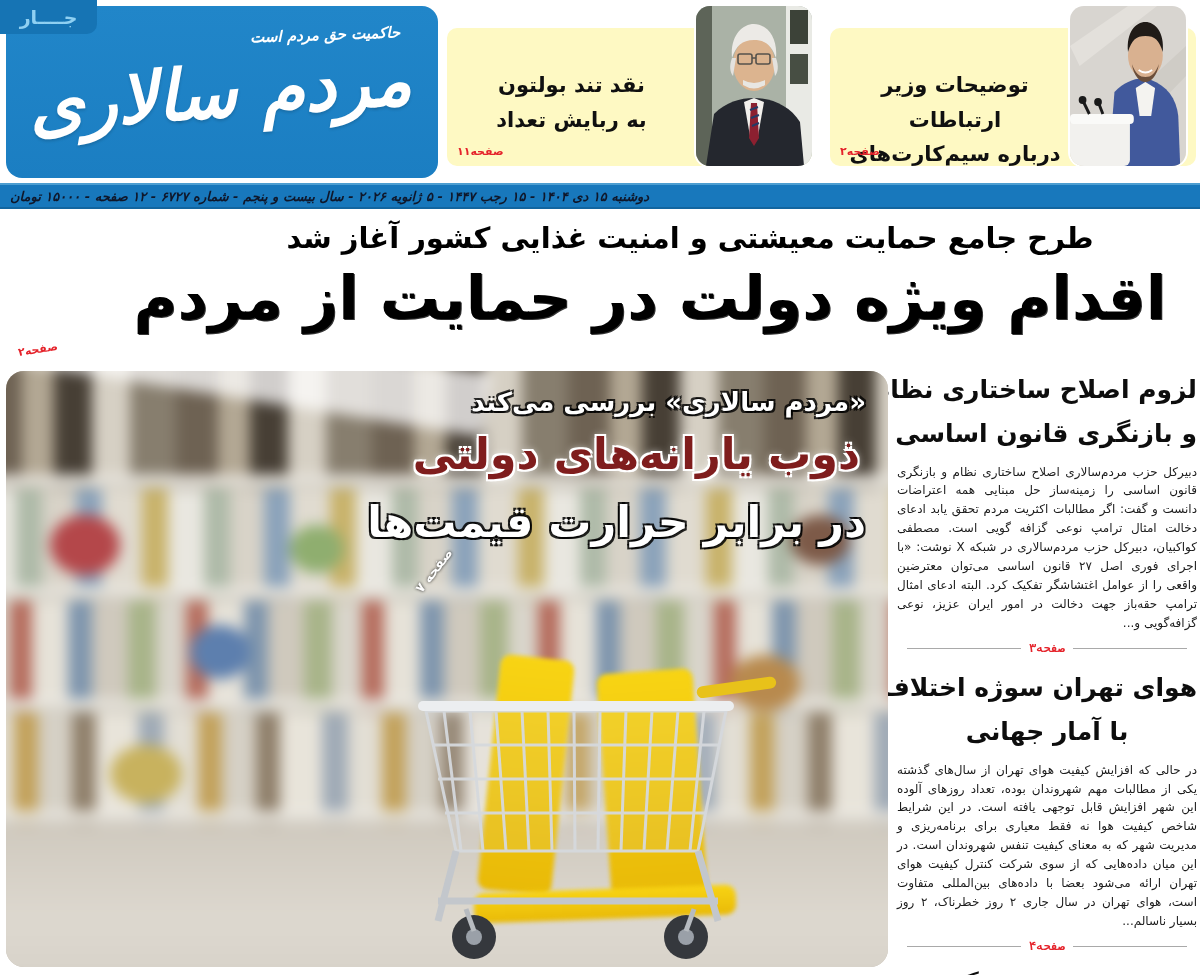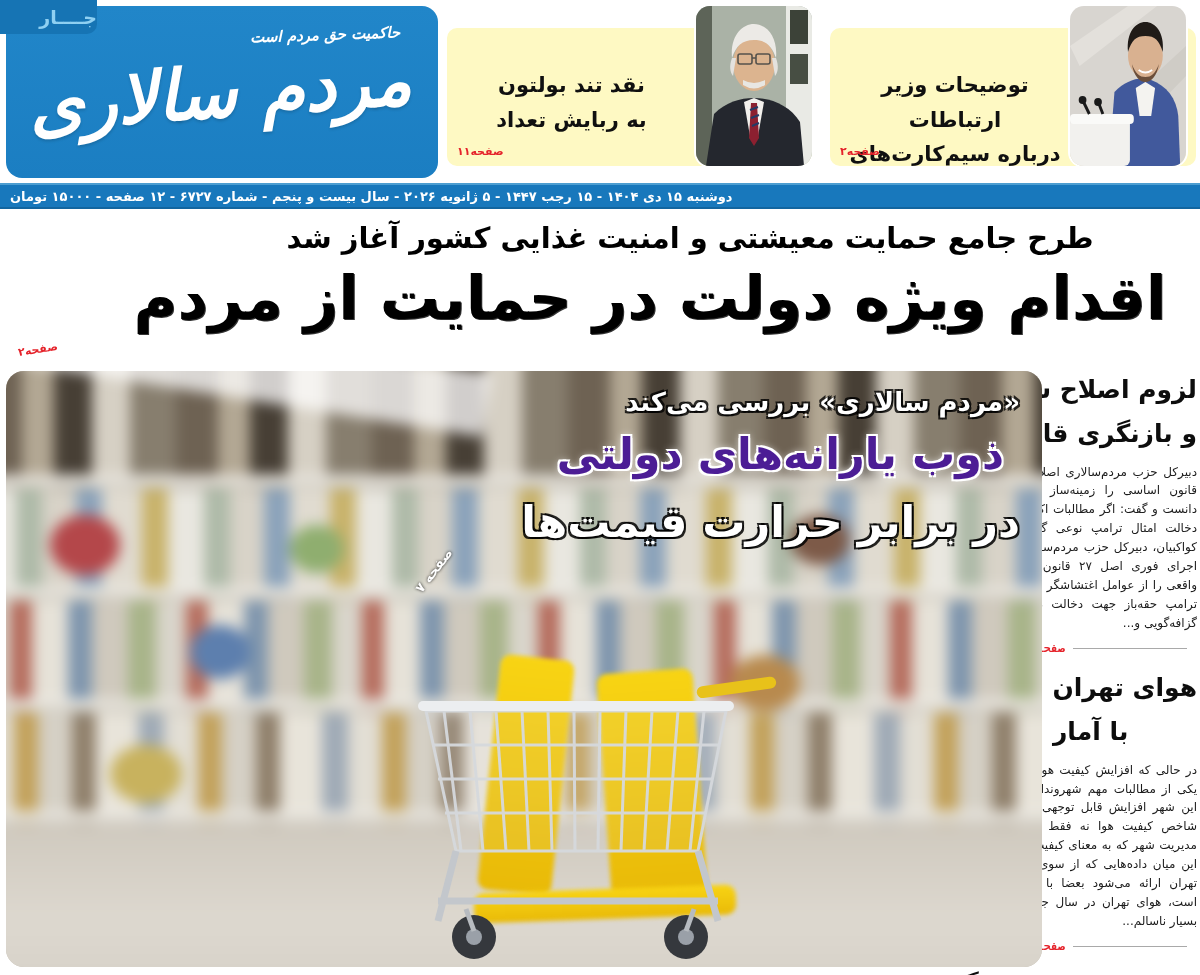--- a/index.html
+++ b/index.html
@@ -8,21 +8,21 @@
     position:relative;
     background:#ffffff;
     font-family:"DejaVu Sans", sans-serif;
     direction:rtl;
     overflow:hidden;
   }
   
   .corner-tab {
     position:absolute; left:0; top:0; width:97px; height:34px;
     background:#1674b4; color:#8fd0f2;
-    display:flex; align-items:center; 
+    display:flex; align-items:center; justify-content:center;
     font-weight:bold; font-size:19px; letter-spacing:1px;
     border-radius:0 0 10px 0; z-index:6;
   }
   
   .masthead {
     position:absolute; left:6px; top:6px; width:432px; height:172px;
     background:linear-gradient(180deg,#2186c9,#1b7ec2);
     border-radius:16px; z-index:5; overflow:hidden;
   }
   .masthead .motto {
@@ -61,40 +61,40 @@
   .story-photo.p1 { left:696px; }
   .story-photo.p2 { left:1070px; }
   .story-photo svg { width:100%; height:100%; display:block; }
   
   .date-bar {
     position:absolute; left:0; top:183px; width:1200px; height:26px;
     background:#1878bc; border-top:2px solid #4d9ed1; border-bottom:2px solid #12659f;
     display:flex; align-items:center; justify-content:flex-end;
     padding:0 10px; z-index:4;
   }
-  .date-bar span { color:#ffffff; font-size:13px; font-weight:bold; white-space:nowrap; }
+  .date-bar span { color:#0f172a; font-size:13px; font-weight:bold; white-space:nowrap;font-style:italic; }
   
   .lead-kicker {
     position:absolute; top:221px; left:180px; width:1020px;
     text-align:center; font-size:29px; font-weight:bold; color:#000;
     white-space:nowrap;
   }
   .lead-headline {
     position:absolute; top:263px; left:100px; width:1100px;
     text-align:center; font-size:60px; font-weight:bold; color:#000000;
     white-space:nowrap; text-shadow:1px 1px 0 #333;
   }
   .lead-page {
     position:absolute; left:18px; top:343px;
     color:#e5232b; font-size:11px; font-weight:bold;
     transform:rotate(-9deg);
   }
   
   .main-photo {
-    position:absolute; left:6px; top:371px; width:1036px; height:596px;
+    position:absolute; left:6px; top:371px; width:882px; height:596px;
     border-radius:18px; overflow:hidden; background:#c9c2b6; z-index:1;
   }
   .mp-blur { position:absolute; inset:-16px; filter:blur(7px); }
   .shelfrow { position:absolute; left:-10px; right:-10px; }
   .r1 { top:-16px; height:150px;
     background:repeating-linear-gradient(90deg,#6e6253 0 42px,#b3a894 42px 74px,#473f35 74px 112px,#d6d0c4 112px 150px,#877e6e 150px 196px);}
   .r2 { top:134px; height:112px;
     background:repeating-linear-gradient(90deg,#e9e7e0 0 36px,#aebaa8 36px 62px,#d8d3c8 62px 96px,#8aa2ba 96px 122px,#e0dbd0 122px 162px,#c8b269 162px 188px);}
   .r3 { top:246px; height:112px;
     background:repeating-linear-gradient(90deg,#d9d5cb 0 30px,#b56b5c 30px 52px,#e6e2d8 52px 88px,#7e95ad 88px 112px,#cfc9bd 112px 148px,#a8b489 148px 176px);}
@@ -118,21 +118,21 @@
   .yp2 { left:598px; top:300px; width:96px; height:226px; transform:rotate(-4deg); }
   .yp3 { left:468px; top:518px; width:262px; height:30px; transform:rotate(-2deg); }
   .cart-svg { position:absolute; left:360px; top:298px; width:420px; height:300px; }
   .photo-kicker {
     position:absolute; top:16px; right:22px; color:#fff;
     font-size:26px; font-weight:bold;
     text-shadow:-2px -2px 0 rgba(0,0,0,.8), 2px -2px 0 rgba(0,0,0,.8),
                 -2px 2px 0 rgba(0,0,0,.8), 2px 2px 0 rgba(0,0,0,.8);
   }
   .photo-red {
-    position:absolute; top:58px; right:38px; color:#4c1d95;
+    position:absolute; top:58px; right:28px; color:#7f1d1d;
     font-size:43px; font-weight:bold;
     text-shadow:-2px -2px 0 #fff, 2px -2px 0 #fff, -2px 2px 0 #fff, 2px 2px 0 #fff,
                 0 0 8px rgba(255,255,255,.9);
   }
   .photo-white {
     position:absolute; top:126px; right:22px; color:#fff;
     font-size:43px; font-weight:bold;
     text-shadow:-2px -2px 0 rgba(0,0,0,.85), 2px -2px 0 rgba(0,0,0,.85),
                 -2px 2px 0 rgba(0,0,0,.85), 2px 2px 0 rgba(0,0,0,.85);
   }

